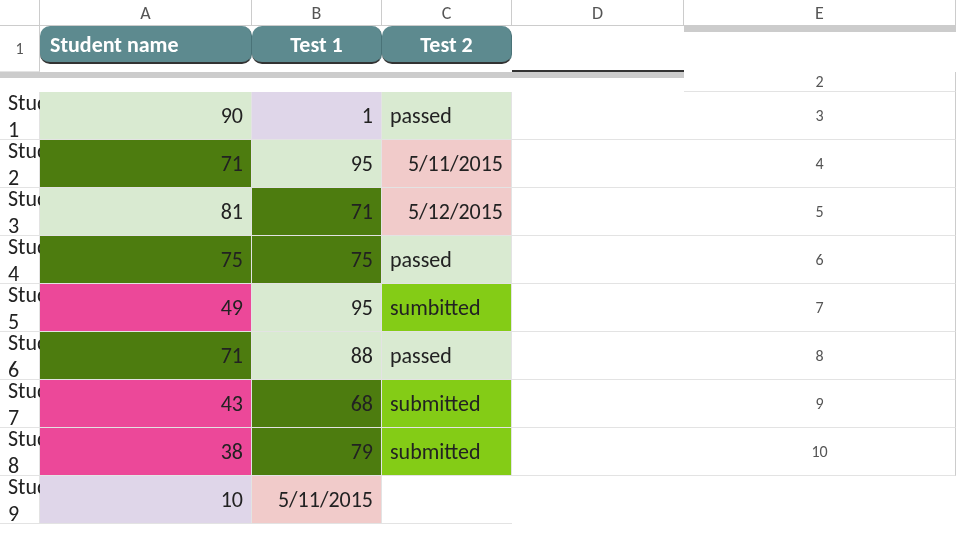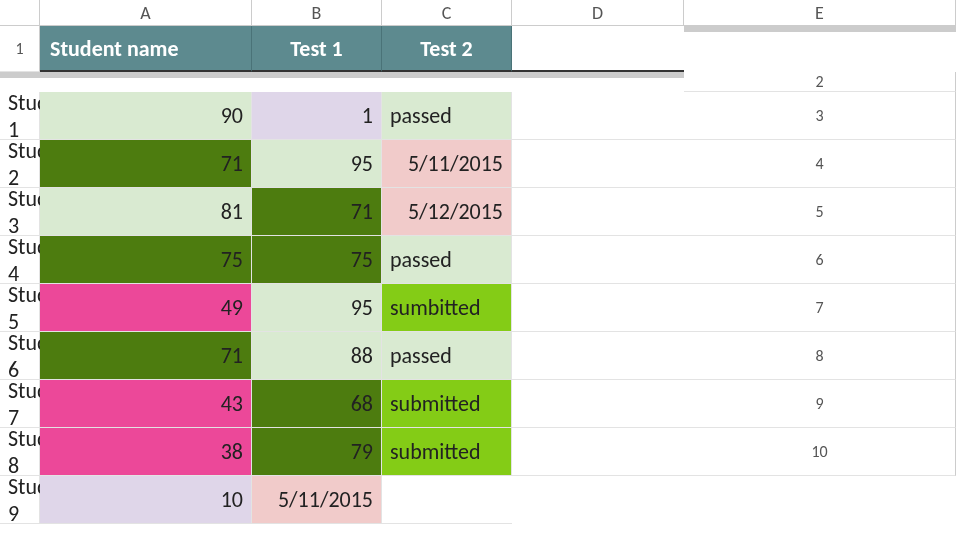--- a/index.html
+++ b/index.html
@@ -47,24 +47,25 @@
     }
     .hdr-cell {
       background: #5d8a8f;
       color: #fff;
       font-weight: 700;
       font-size: 22px;
       padding: 8px 10px;
       border-right: 1px solid #4a7378;
       border-bottom: 2px solid #333;
       text-align: center;
-      height: 46px;
+      height: 38px;
       display: flex;
       align-items: center;
       justify-content: center;
+      border-radius: 10px;
     }
     .hdr-cell.first {
       text-align: left;
       justify-content: flex-start;
     }
     .hdr-sep {
       background: #ccc;
       height: 6px;
     }
     .hdr-sep.rowhead {

